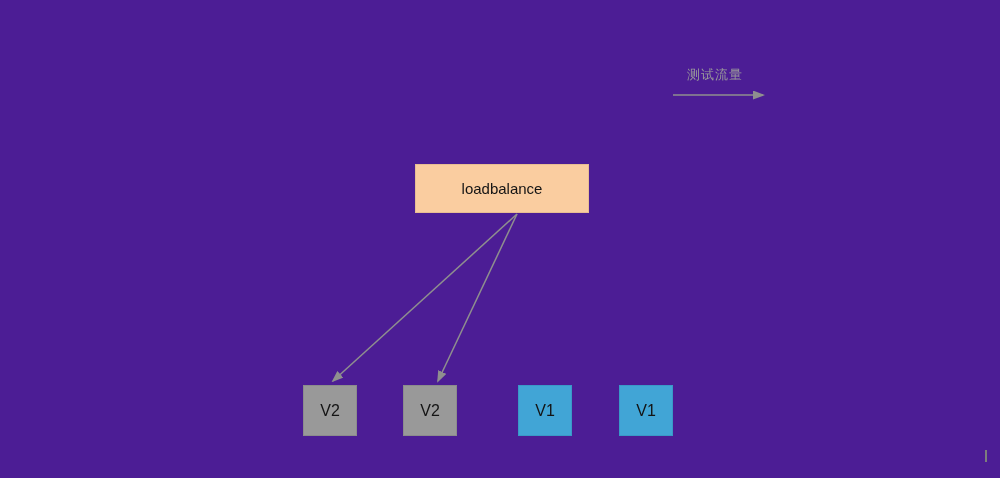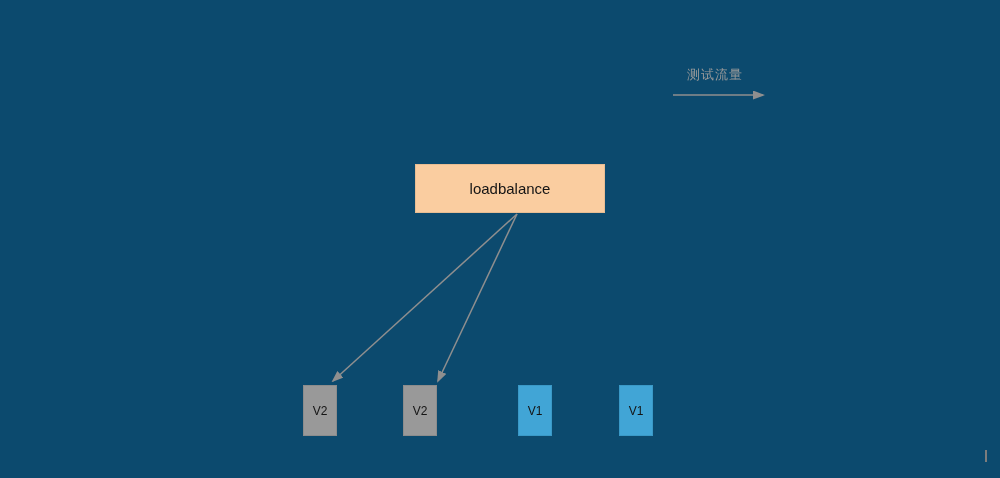--- a/index.html
+++ b/index.html
@@ -4,21 +4,21 @@
 <style>
   html, body {
     margin: 0;
     padding: 0;
     background: #000000;
   }
   .canvas {
     position: relative;
     width: 1000px;
     height: 478px;
-    background: #0c4a6e;
+    background: #4c1d95;
     font-family: "Liberation Sans", sans-serif;
     overflow: hidden;
   }
   .traffic-label {
     position: absolute;
     left: 687px;
     top: 66px;
     color: #9a9a9a;
     font-size: 13px;
     letter-spacing: 1px;
@@ -36,31 +36,31 @@
     position: absolute;
     display: flex;
     align-items: center;
     justify-content: center;
     color: #141414;
     box-sizing: border-box;
   }
   .lb-box {
     left: 415px;
     top: 164px;
-    width: 190px;
+    width: 174px;
     height: 49px;
     background: #facda0;
     border: 1px solid #e8bd93;
     font-size: 15px;
   }
   .svc {
     top: 385px;
-    width: 34px;
+    width: 54px;
     height: 51px;
-    font-size: 12px;
+    font-size: 16px;
   }
   .svc-v2 {
     background: #999999;
     border: 1px solid #8c8c8c;
   }
   .svc-v1 {
     background: #41a5d6;
     border: 1px solid #3a99c7;
     margin-left: 15px;
   }

